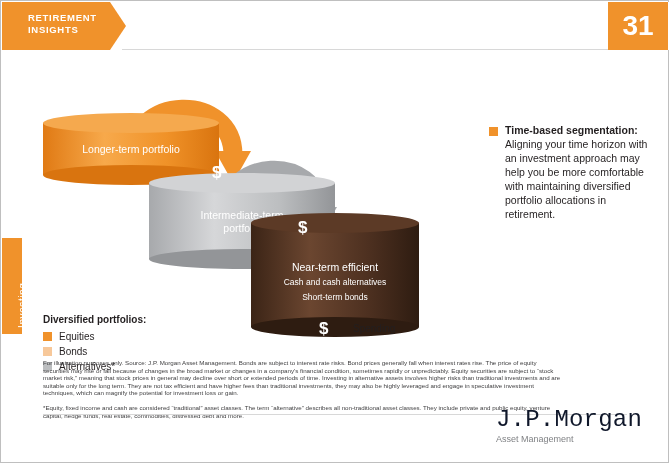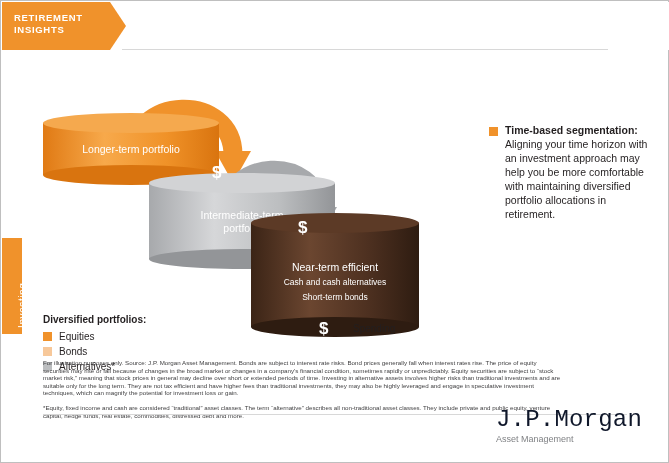--- a/index.html
+++ b/index.html
@@ -22,21 +22,21 @@
   .hdr{
     position:absolute;left:1px;top:1px;width:667px;height:48px;
     background:#ffffff;
   }
   .hdr-left{
     position:absolute;left:0;top:0;width:108px;height:48px;
     background:#f0922b;
     color:#ffffff;
     font-size:9.5px;font-weight:bold;letter-spacing:.7px;
     line-height:12px;
-    padding:10px 0 0 12px;
+    padding:10px 0 0 26px;
     box-sizing:border-box;
   }
   .hdr-arrow{
     position:absolute;left:108px;top:0;width:0;height:0;
     border-top:24px solid transparent;
     border-bottom:24px solid transparent;
     border-left:16px solid #f0922b;
   }
   .hdr-title{
     position:absolute;left:132px;top:12px;
@@ -148,20 +148,21 @@
 <body>
 
 <div class="page">
 
   <div class="hdr">
     <div class="hdr-left">
       <div>RETIREMENT</div>
       <div>INSIGHTS</div>
     </div>
     <div class="hdr-arrow"></div>
+    <div class="hdr-num">31</div>
     <div class="hdr-rule"></div>
   </div>
 
   <div class="vtab">
     <span>Investing</span>
   </div>
 
   <div class="diagram">
 
     <svg width="470" height="300" style="position:absolute;left:0;top:0;">

